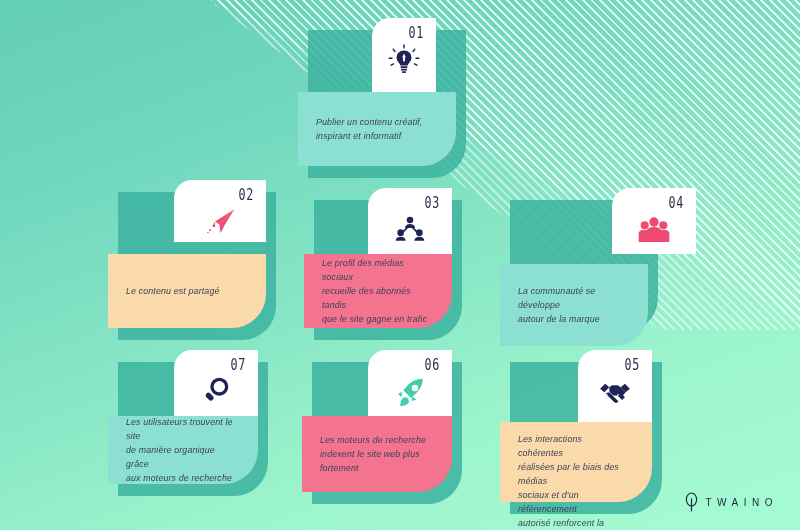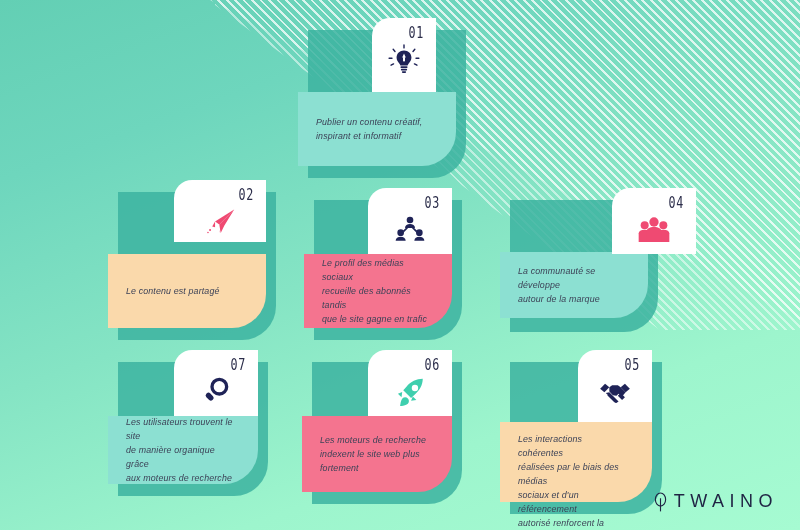--- a/index.html
+++ b/index.html
@@ -121,21 +121,21 @@
   #card-02 { left: 108px; top: 180px; width: 158px; height: 148px; }
   #card-02 .card-head { left: 66px; top: 0; width: 92px; height: 62px; }
   #card-02 .card-body { top: 74px; height: 74px; background: #fad9ab; }
 
   #card-03 { left: 304px; top: 188px; width: 148px; height: 140px; }
   #card-03 .card-head { left: 64px; top: 0; width: 84px; height: 66px; padding-left: 33px; }
   #card-03 .card-body { top: 66px; height: 74px; background: #f4748f; }
 
   #card-04 { left: 500px; top: 188px; width: 148px; height: 132px; }
   #card-04 .card-head { left: 66px; top: 0; width: 84px; height: 66px; margin-left: 46px; }
-  #card-04 .card-body { top: 64px; height: 66px; background: #8ce0d2; }
+  #card-04 .card-body { top: 76px; height: 82px; background: #8ce0d2; }
 
   #card-07 { left: 108px; top: 350px; width: 150px; height: 134px; }
   #card-07 .card-head { left: 66px; top: 0; width: 84px; height: 66px; }
   #card-07 .card-body { top: 66px; height: 68px; background: #8ce0d2; }
 
   #card-06 { left: 302px; top: 350px; width: 150px; height: 142px; }
   #card-06 .card-head { left: 66px; top: 0; width: 84px; height: 66px; }
   #card-06 .card-body { top: 66px; height: 76px; background: #f4748f; }
 
   #card-05 { left: 500px; top: 350px; width: 152px; height: 152px; }
@@ -146,21 +146,21 @@
   #logo {
     position: absolute;
     right: 22px;
     bottom: 18px;
     display: flex;
     align-items: center;
     gap: 6px;
   }
   #logo-text {
     font-family: "Liberation Sans", sans-serif;
-    font-size: 18px;
+    font-size: 10px;
     letter-spacing: 5.5px;
     color: #1f2343;
     font-weight: 400;
   }
   #logo-mark { display: block; }
 </style>
 </head>
 <body>
 
 <div id="canvas">

